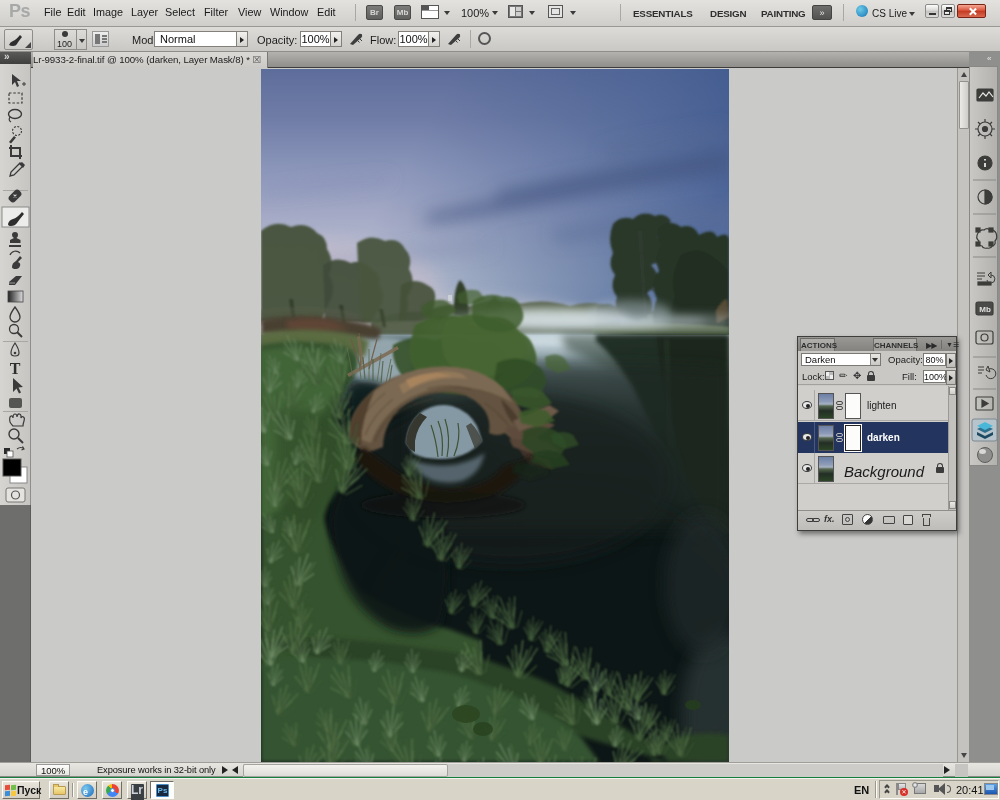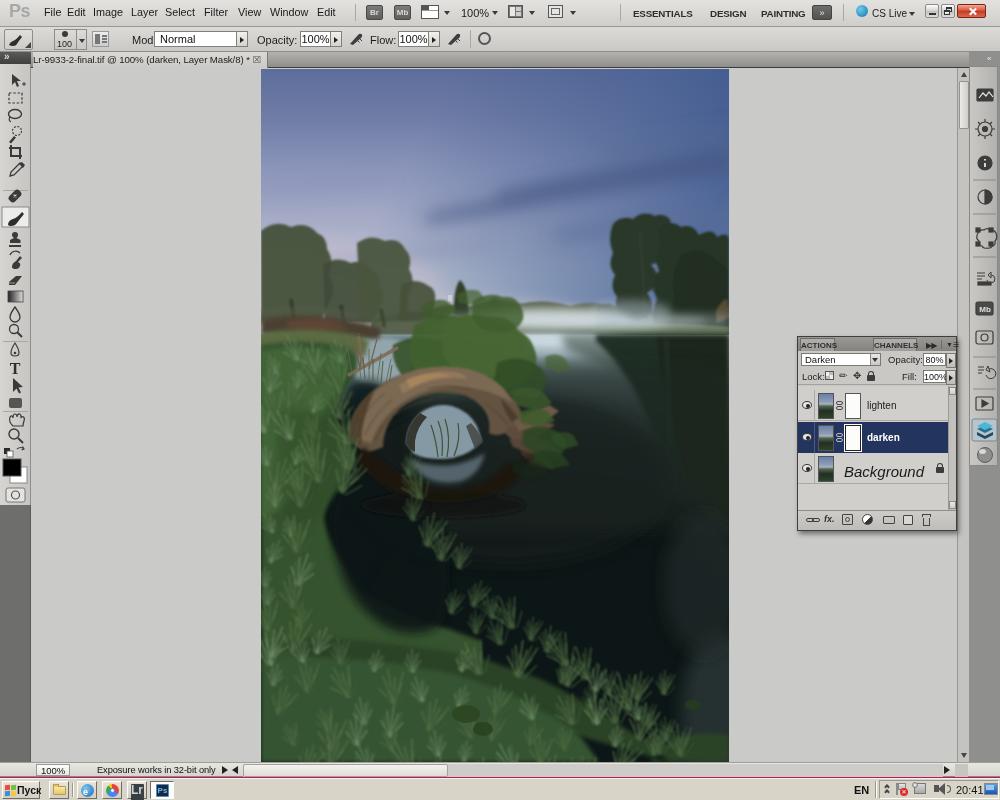--- a/index.html
+++ b/index.html
@@ -1,17 +1,17 @@
 <!DOCTYPE html>
 <html><head>
 <meta charset="utf-8">
 <style>
 * { margin:0; padding:0; box-sizing:border-box; }
 html,body { width:1000px; height:800px; overflow:hidden; font-family:"Liberation Sans", sans-serif; }
-#root { position:absolute; left:0; top:0; width:1000px; height:800px; background:#be185d; }
+#root { position:absolute; left:0; top:0; width:1000px; height:800px; background:#15803d; }
 .abs { position:absolute; }
 
 
 #menubar { left:0; top:0; width:1000px; height:27px;
   background:linear-gradient(#e3e2df,#d0cecb); border-bottom:1px solid #9a9894; }
 #pslogo { left:9px; top:1px; font-size:18px; font-weight:bold; color:#a6a9a7; letter-spacing:-0.5px;}
 .menu { top:6px; font-size:10.8px; color:#1a1a1a; }
 .mbtn { top:5px; width:17px; height:15px; background:linear-gradient(#7b7b79,#5f5f5d); border:1px solid #4a4a48; border-radius:2px; color:#d8d8d6; font-size:8px; font-weight:bold; text-align:center; line-height:13px; }
 .dd { width:0; height:0; border-left:3.5px solid transparent; border-right:3.5px solid transparent; border-top:4px solid #3a3a3a; }
 .sep-v { top:4px; width:1px; height:17px; background:#aaa8a4; }

